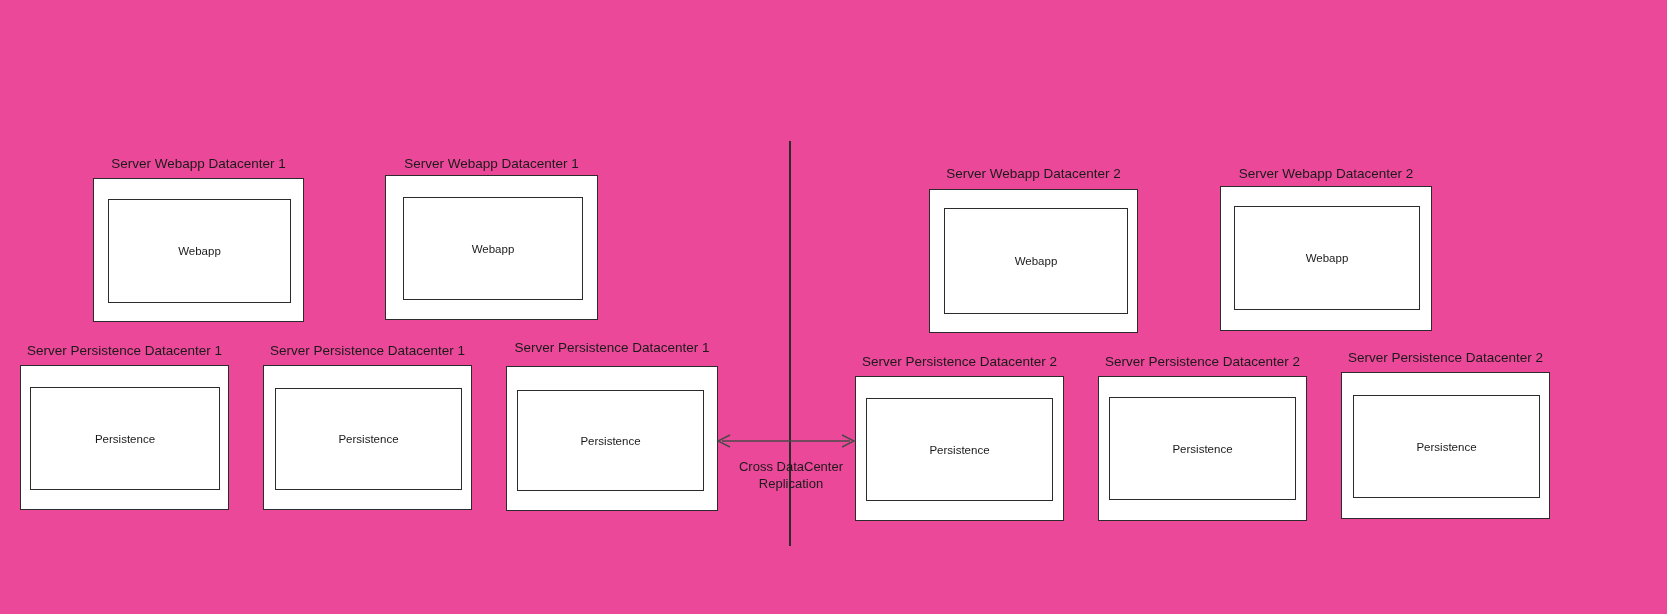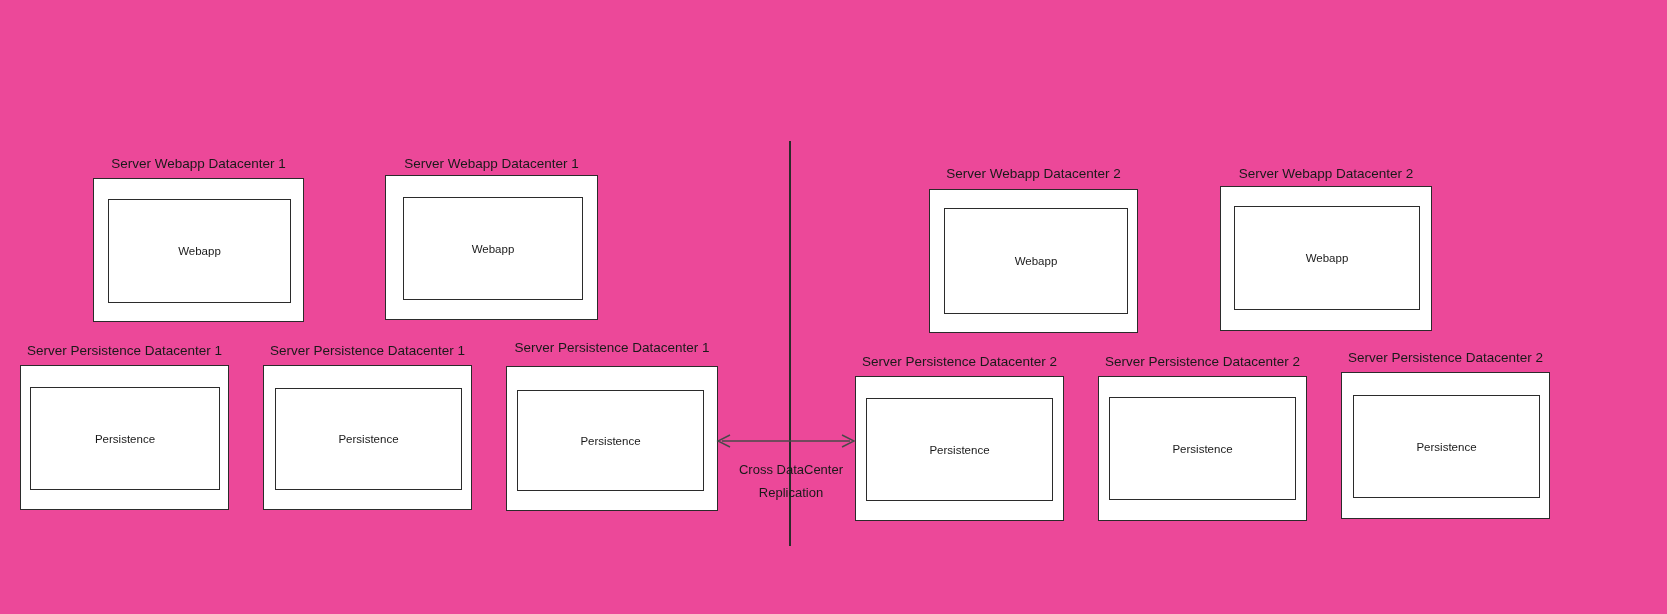--- a/index.html
+++ b/index.html
@@ -48,21 +48,21 @@
     text-align: center;
     white-space: nowrap;
   }
   .divider {
     position: absolute;
     background: #2b2b2b;
   }
   .edge-label {
     position: absolute;
     font-size: 13px;
-    line-height: 23px;
+    line-height: 17px;
     text-align: center;
     color: #1a1a1a;
     white-space: pre-line;
   }
   svg.arrows {
     position: absolute;
     left: 0;
     top: 0;
     overflow: visible;
     pointer-events: none;

